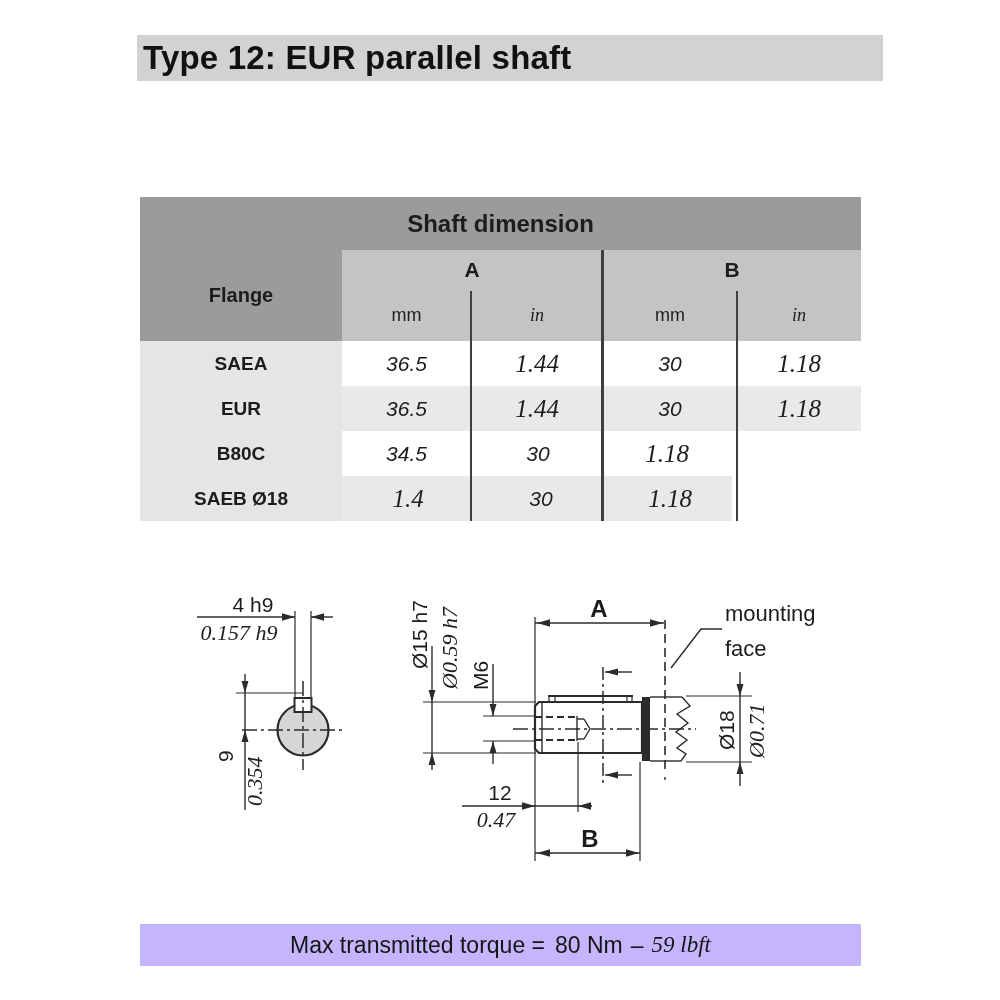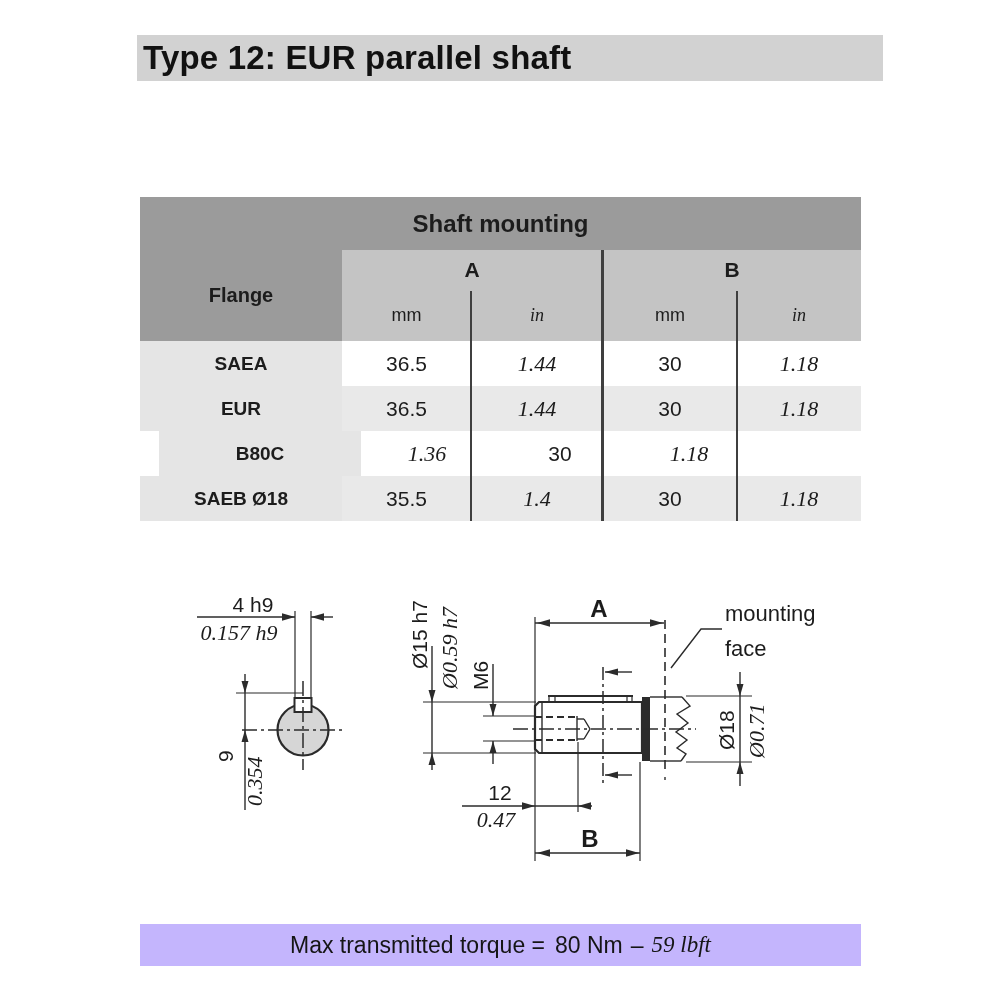--- a/index.html
+++ b/index.html
@@ -25,22 +25,22 @@
   .th-unit{font-size:18px;}
   .serif-it{font-family:"Liberation Serif", serif;font-style:italic;}
   .divider{background:#3f3f3f;}
   .trow{left:0;width:721px;height:45px;display:flex;}
   .trow .c{display:flex;align-items:center;justify-content:center;height:45px;}
   .c-flange{width:202px;background:#e5e5e5;font-size:19px;font-weight:bold;}
   .c-amm{width:129px;}
   .c-ain{width:132px;}
   .c-bmm{width:134px;}
   .c-bin{width:124px;}
-  .v-mm{font-size:21px;}
-  .v-in{font-size:22px;}
+  .v-mm{font-size:21px;font-style:italic;}
+  .v-in{font-size:25px;}
   .row-w .cd{background:#ffffff;}
   .row-g .cd{background:#e9e9e9;}
 
   
   #draw{left:0;top:0;width:1000px;height:1000px;pointer-events:none;}
   .ln{stroke:#2b2b2b;stroke-width:1.4;fill:none;}
   .thin{stroke-width:1.2;}
   .med{stroke-width:1.8;}
   .centerline{stroke:#2b2b2b;stroke-width:1.5;fill:none;stroke-dasharray:15 4 3 4;}
   .dashed{stroke:#2b2b2b;stroke-width:1.9;fill:none;stroke-dasharray:7 4;}
@@ -62,21 +62,21 @@
 <body>
 
 <div id="title-bar" class="abs">
   <span class="t">Type 12: EUR parallel shaft</span>
 </div>
 
 <div id="tbl" class="abs">
   <div class="abs hdr-dark" style="left:0;top:0;width:721px;height:144px;"></div>
   <div class="abs hdr-light" style="left:202px;top:53px;width:519px;height:91px;"></div>
 
-  <div class="abs flexc th-main" style="left:0;top:0;width:721px;height:53px;">Shaft mounting</div>
+  <div class="abs flexc th-main" style="left:0;top:0;width:721px;height:53px;">Shaft dimension</div>
   <div class="abs flexc th-flange" style="left:0;top:53px;width:202px;height:91px;">Flange</div>
   <div class="abs flexc th-ab" style="left:202px;top:56px;width:260px;height:34px;">A</div>
   <div class="abs flexc th-ab" style="left:463px;top:56px;width:258px;height:34px;">B</div>
   <div class="abs flexc th-unit" style="left:202px;top:96px;width:129px;height:44px;">mm</div>
   <div class="abs flexc th-unit serif-it" style="left:331px;top:96px;width:132px;height:44px;">in</div>
   <div class="abs flexc th-unit" style="left:463px;top:96px;width:134px;height:44px;">mm</div>
   <div class="abs flexc th-unit serif-it" style="left:597px;top:96px;width:124px;height:44px;">in</div>
 
   <div class="abs trow row-w" style="top:144px;">
     <div class="c c-flange">SAEA</div>
@@ -85,29 +85,28 @@
     <div class="c cd c-bmm v-mm">30</div>
     <div class="c cd c-bin v-in serif-it">1.18</div>
   </div>
   <div class="abs trow row-g" style="top:189px;">
     <div class="c c-flange">EUR</div>
     <div class="c cd c-amm v-mm">36.5</div>
     <div class="c cd c-ain v-in serif-it">1.44</div>
     <div class="c cd c-bmm v-mm">30</div>
     <div class="c cd c-bin v-in serif-it">1.18</div>
   </div>
-  <div class="abs trow row-w" style="top:234px;margin-left:19px;">
+  <div class="abs trow row-w" style="top:234px;">
     <div class="c c-flange">B80C</div>
-    <div class="c cd c-ain v-in serif-it">1.36</div>
+    <div class="c cd c-amm v-mm">34.5</div>
     <div class="c cd c-bmm v-mm">30</div>
     <div class="c cd c-bin v-in serif-it">1.18</div>
   </div>
   <div class="abs trow row-g" style="top:279px;">
     <div class="c c-flange">SAEB Ø18</div>
-    <div class="c cd c-amm v-mm">35.5</div>
     <div class="c cd c-ain v-in serif-it">1.4</div>
     <div class="c cd c-bmm v-mm">30</div>
     <div class="c cd c-bin v-in serif-it">1.18</div>
   </div>
 
   <div class="abs divider" style="left:461px;top:53px;width:2.5px;height:271px;"></div>
   <div class="abs divider" style="left:330px;top:94px;width:2px;height:230px;"></div>
   <div class="abs divider" style="left:596px;top:94px;width:2px;height:230px;"></div>
 </div>
 

